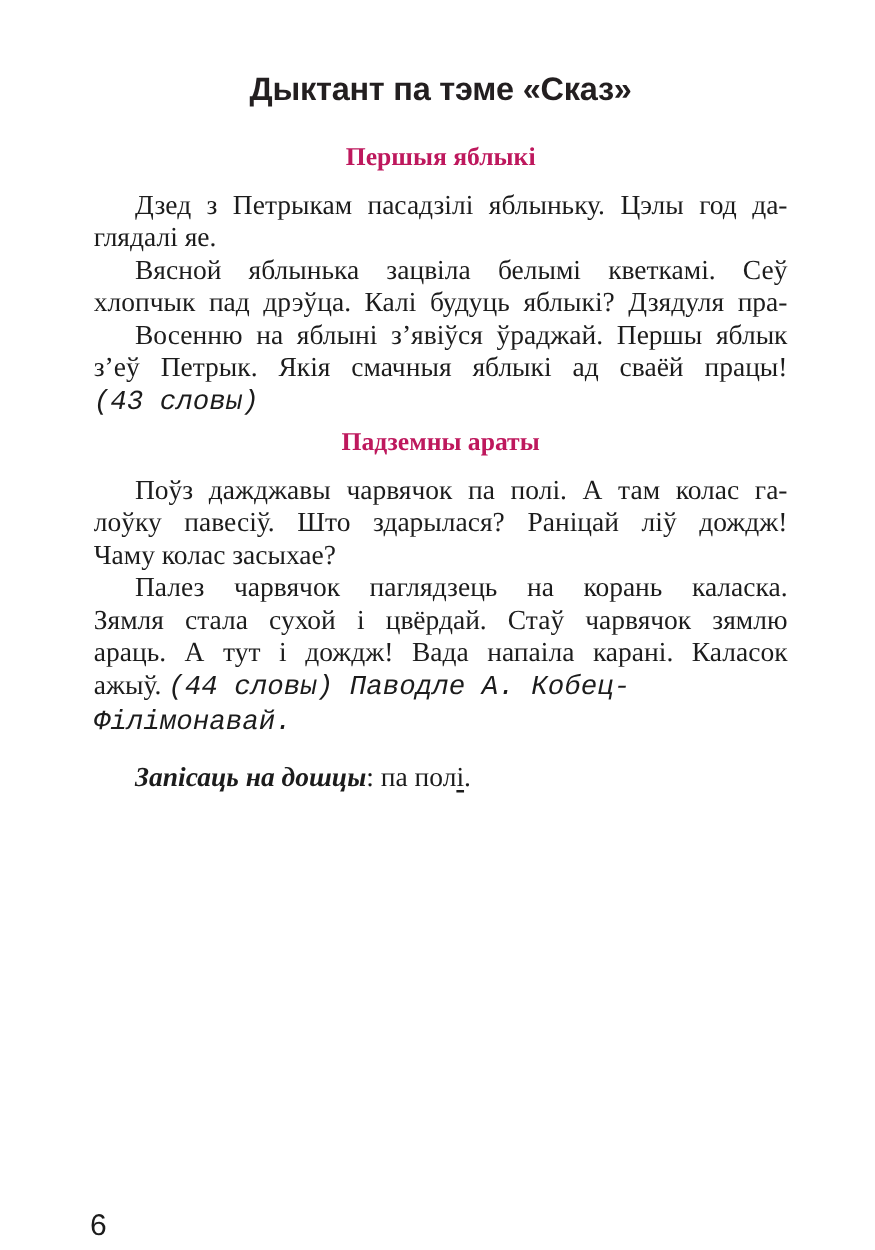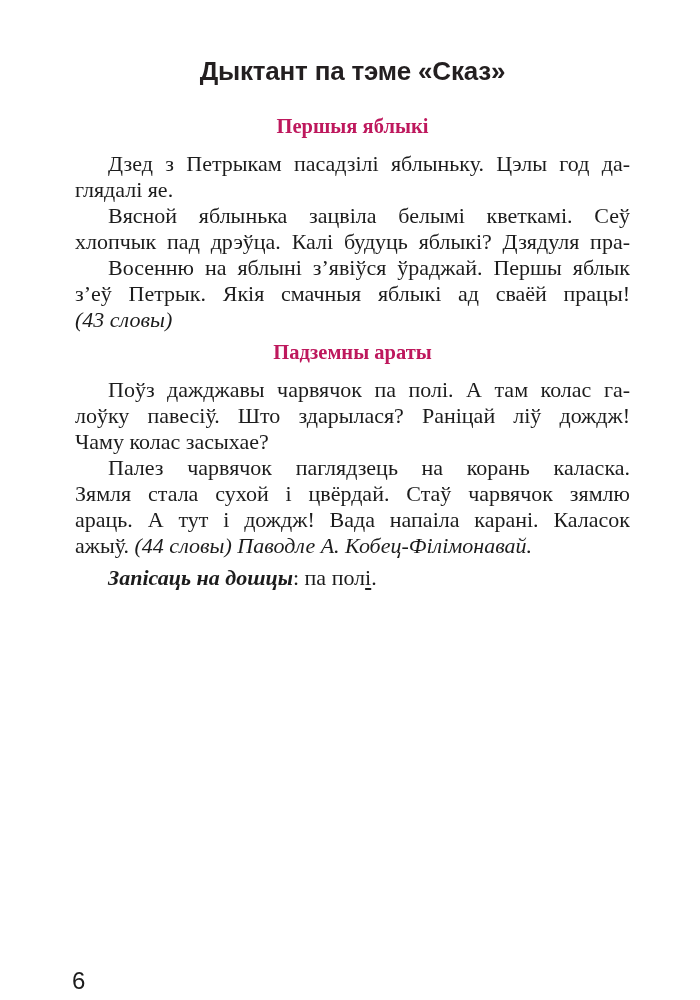--- a/index.html
+++ b/index.html
@@ -33,34 +33,34 @@
     text-align: center;
     font-weight: 700;
     font-size: 20.5px;
     line-height: 26px;
     margin-top: 28px;
     margin-bottom: 12px;
     color: #be185d;
   }
   .section-heading.second { margin-top: 6px; }
   .paragraph { width: 100%; }
-  .paragraph.extra-space { margin-top: 6px; }
+  .paragraph.extra-space { margin-top: 18px; }
   .line {
     font-size: 22px;
     line-height: 26px;
     width: 100%;
     white-space: normal;
   }
   .line.fill {
     text-align: justify;
     text-align-last: justify;
   }
   .line.first { text-indent: 33px; }
   .seg-r { font-style: normal; font-weight: 400; }
-  .seg-i { font-style: italic; font-weight: 400; }
+  .seg-i { font-style: italic; font-weight: 400; font-family: Liberation Mono, monospace; }
   .seg-bi { font-style: italic; font-weight: 700; }
   .seg-u {
     font-style: normal; font-weight: 400;
     text-decoration: underline;
     text-underline-offset: 3px;
   }
   .page-number {
     position: absolute;
     left: 72px;
     top: 910px;

